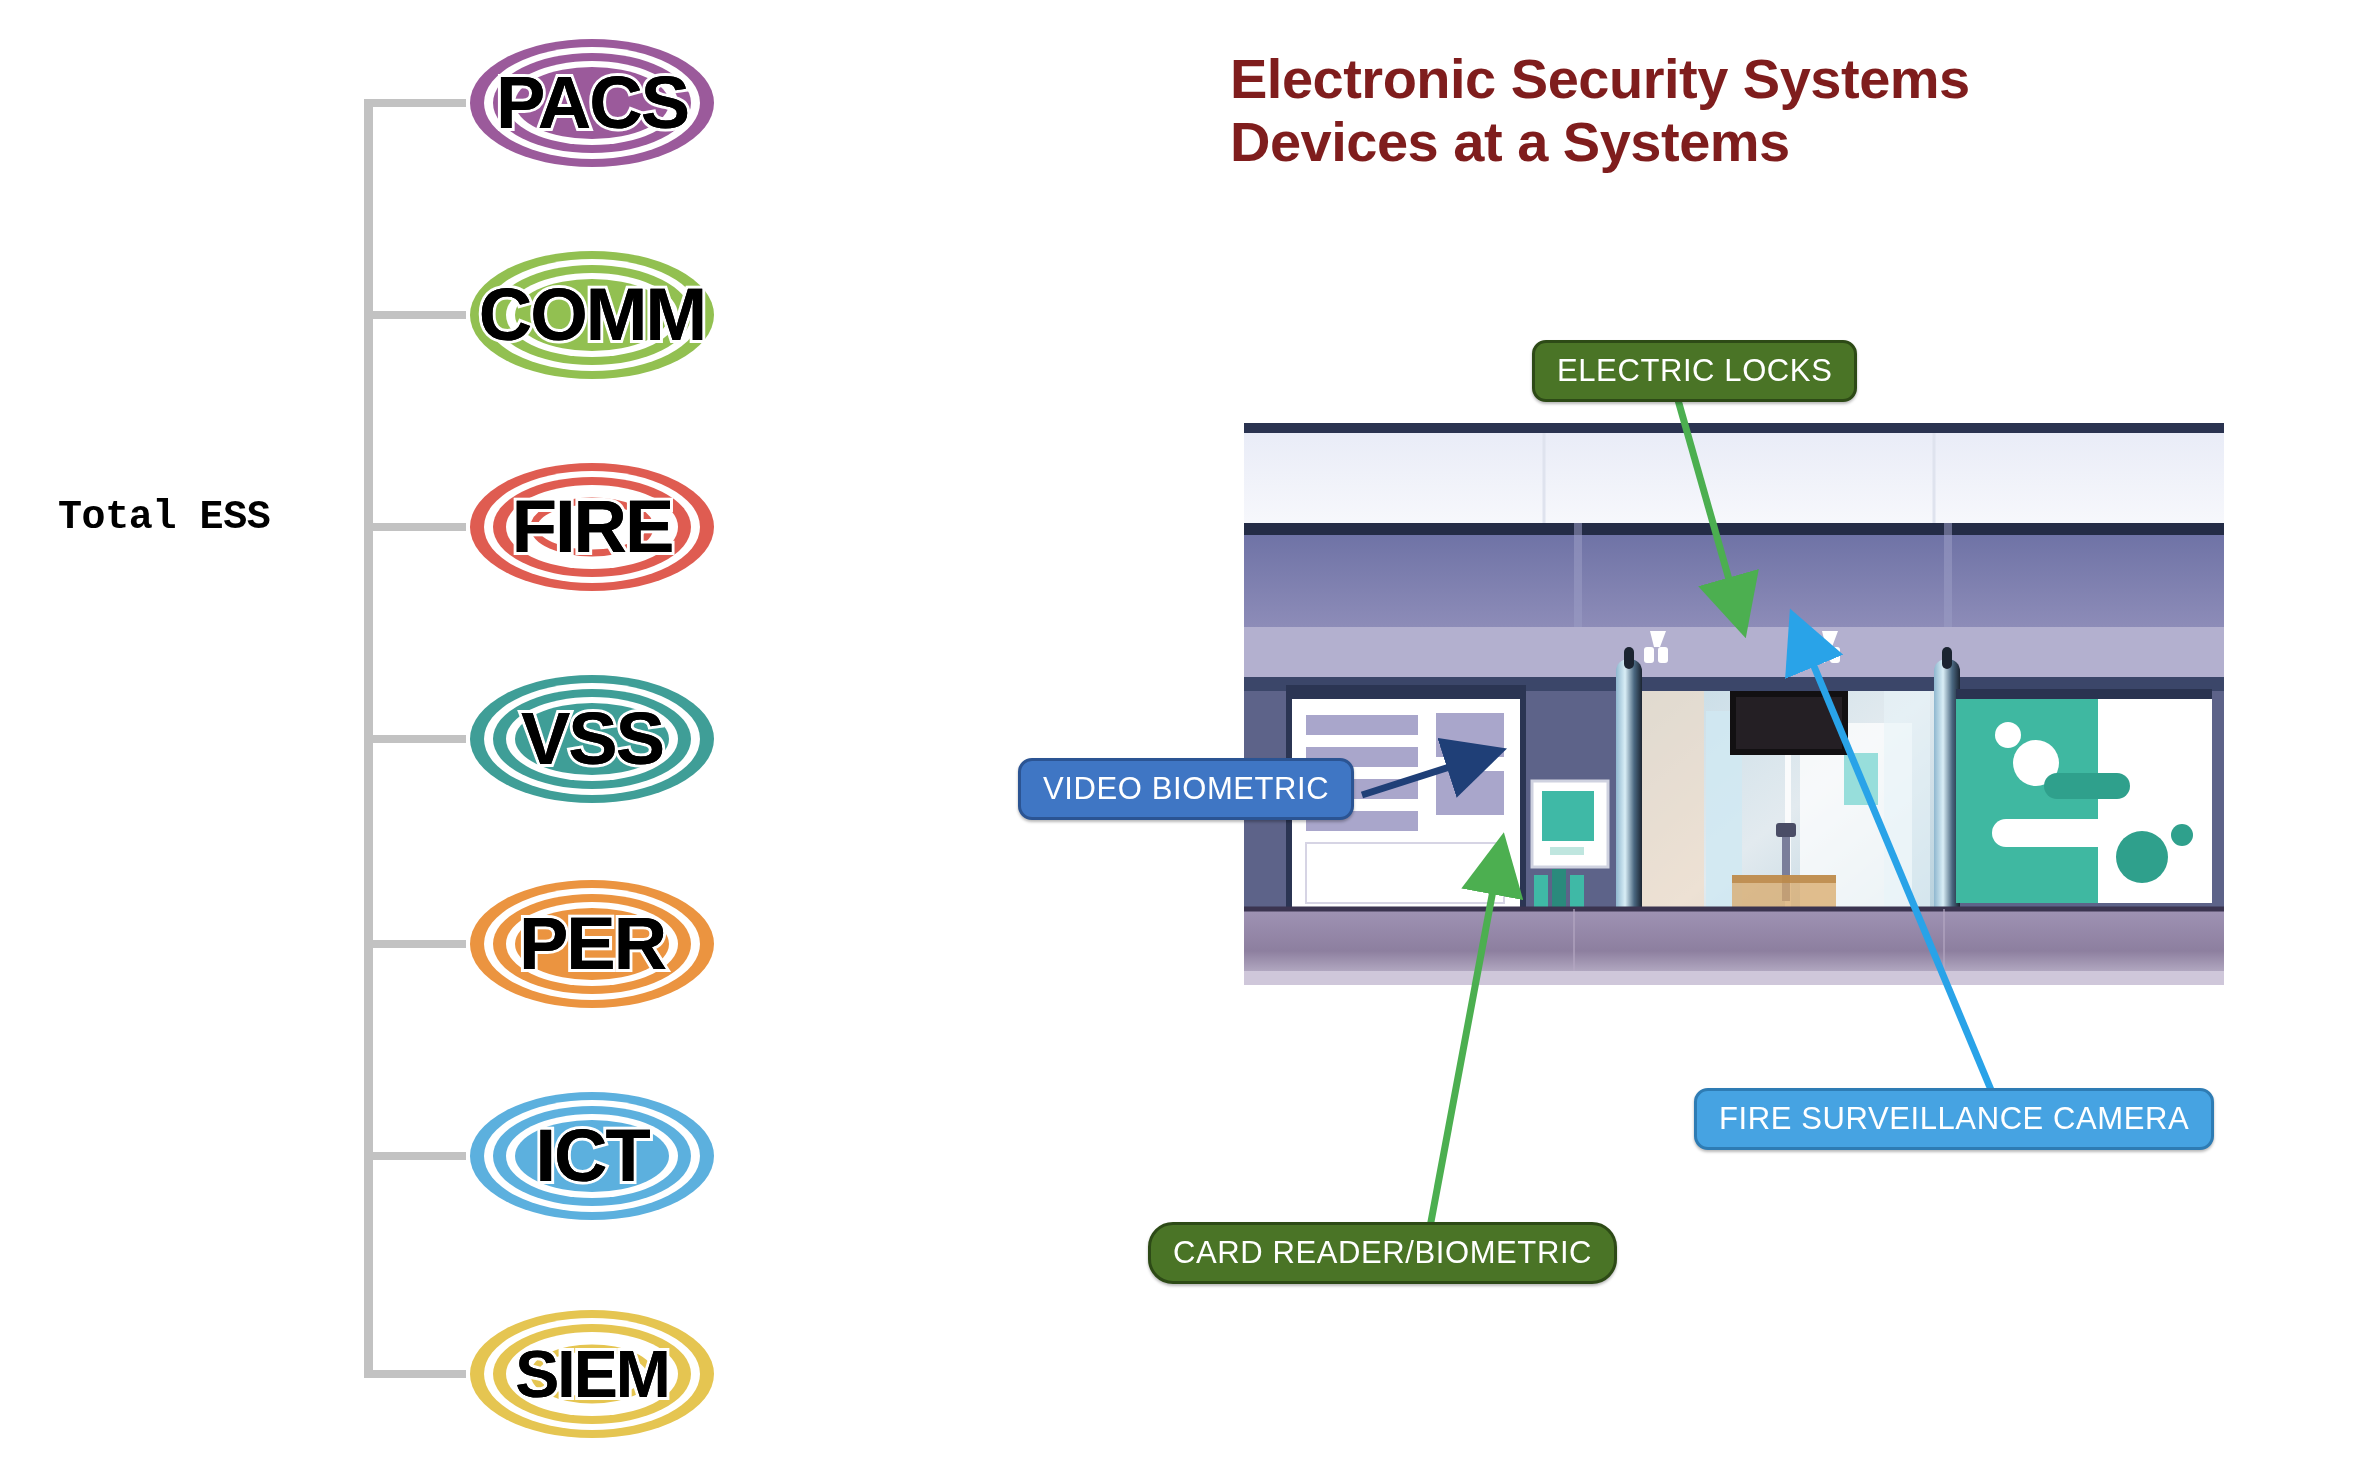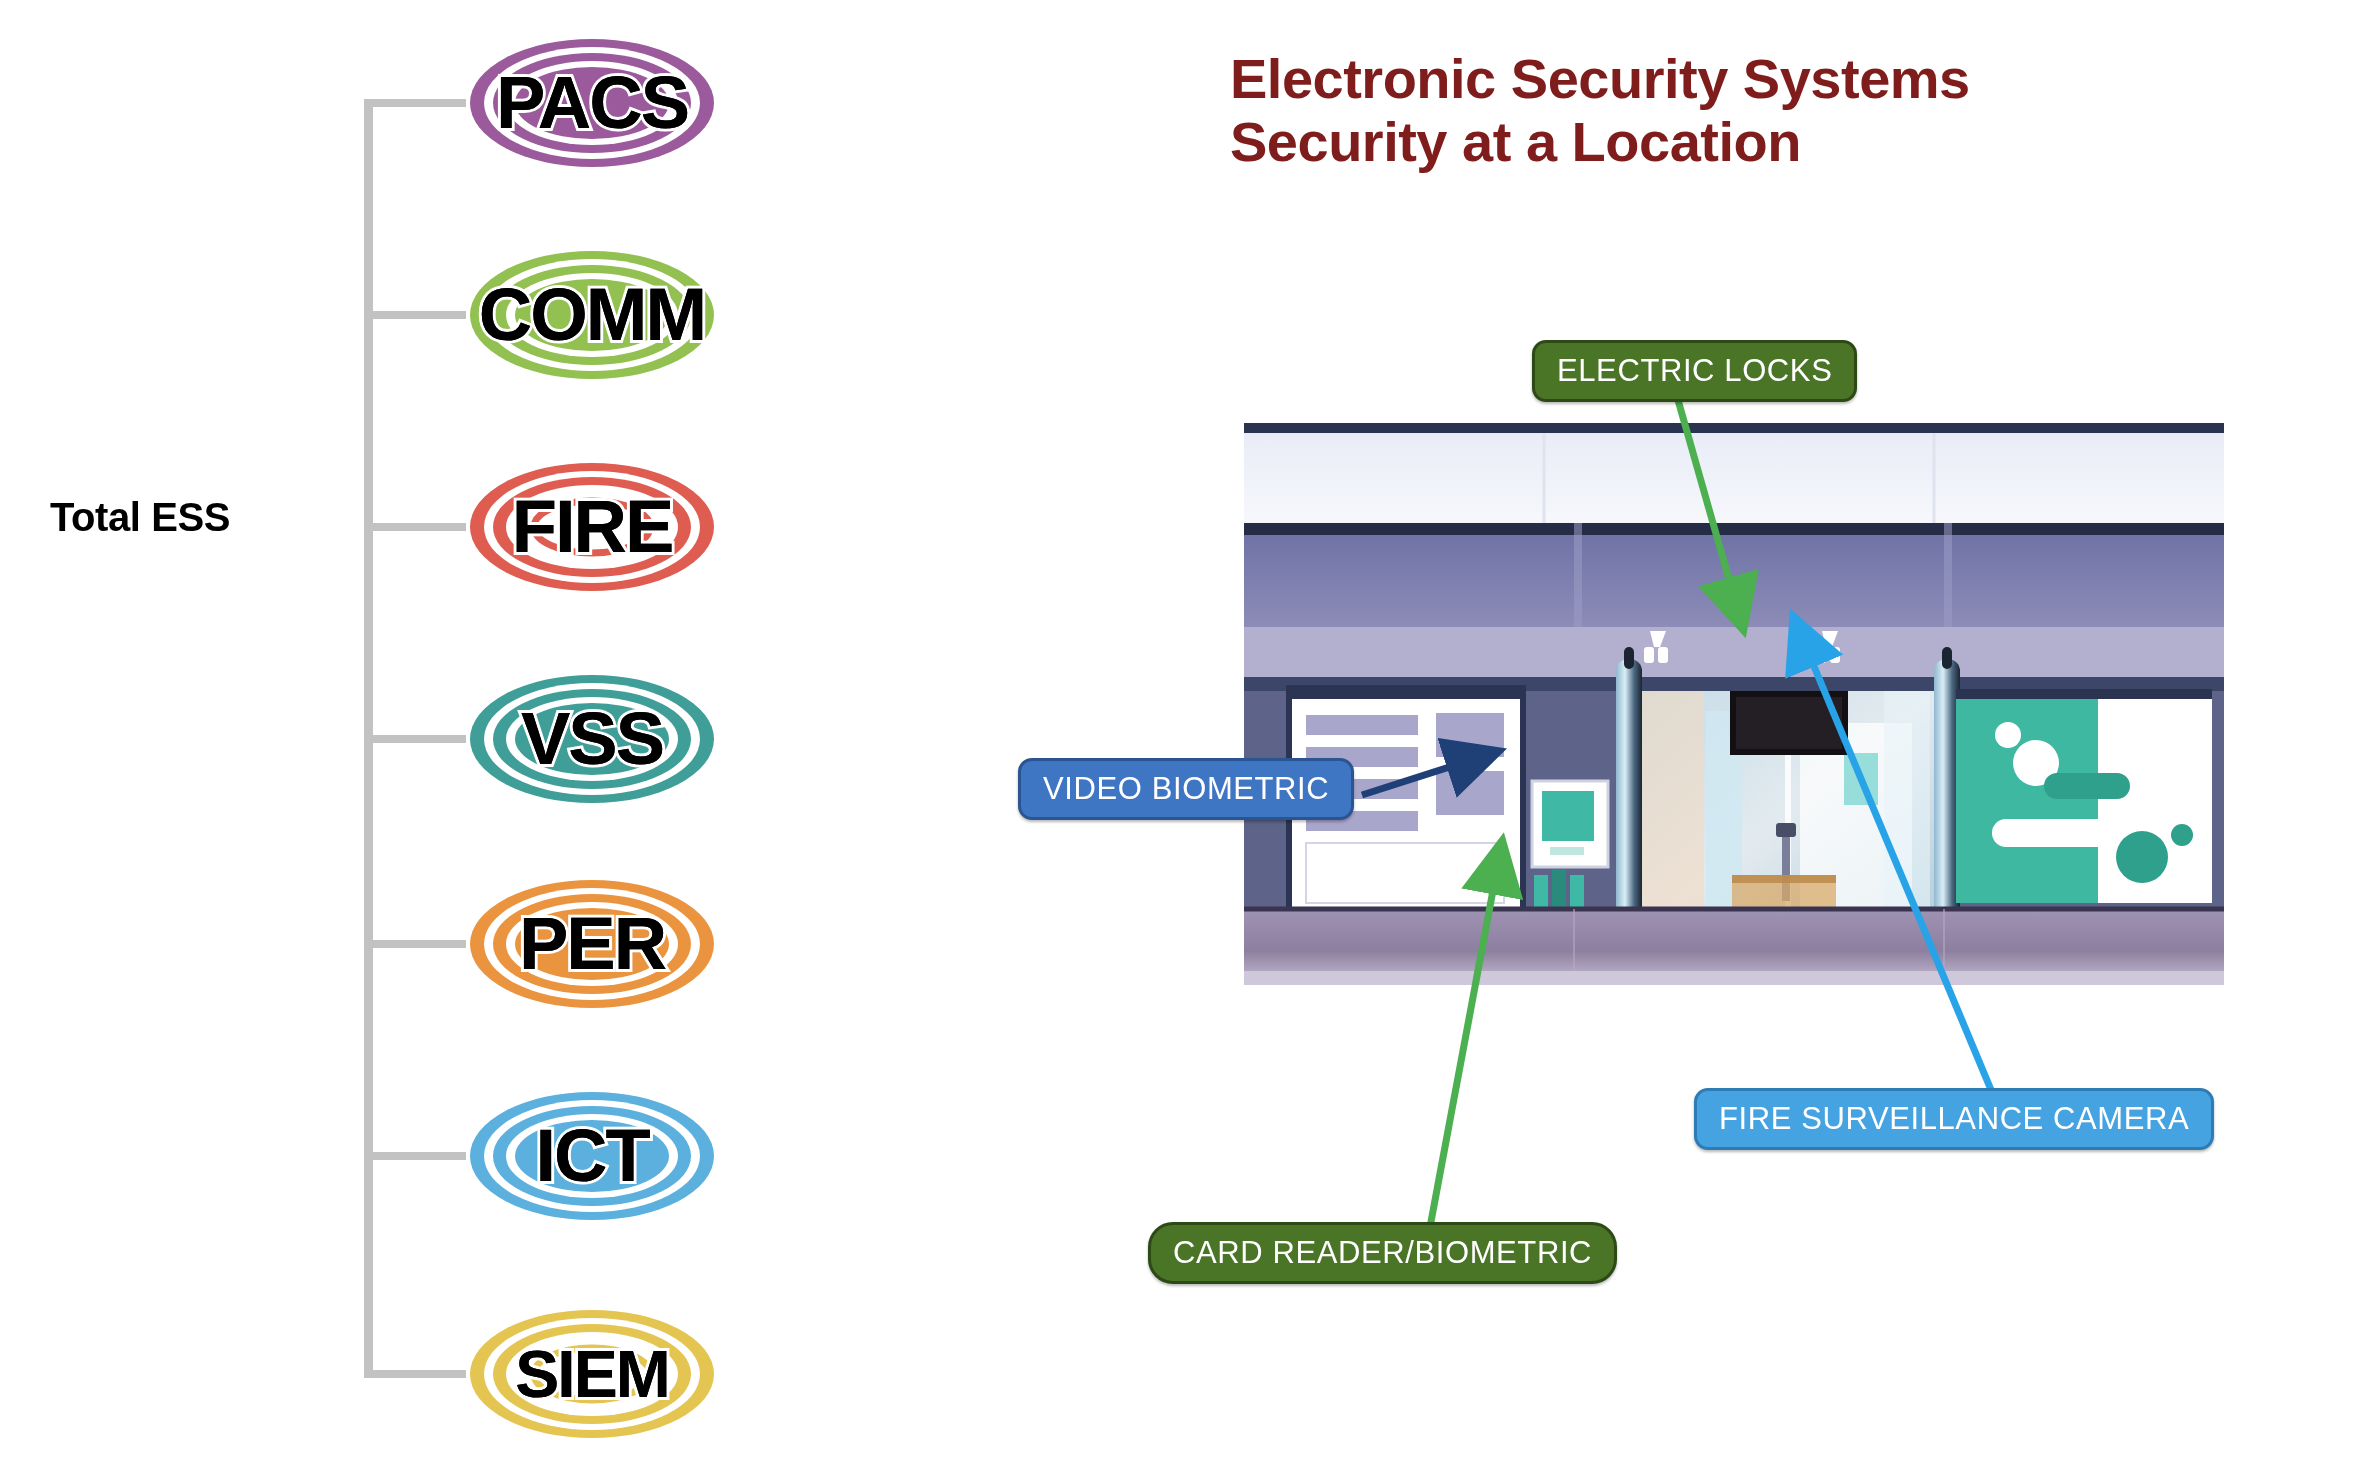--- a/index.html
+++ b/index.html
@@ -8,23 +8,23 @@
     background: #ffffff;
     font-family: "Liberation Sans", sans-serif;
     overflow: hidden;
   }
   #stage { position: relative; width: 2354px; height: 1482px; background:#fff; }
 
   
   #taxonomy { position: absolute; left: 0; top: 0; width: 760px; height: 1482px; }
 
   #total-ess-label {
-    position: absolute; left: 50px; top: 495px;
+    position: absolute; left: 58px; top: 495px;
     font-size: 40px; font-weight: bold; color: #000;
-    letter-spacing: -0.4px; white-space: nowrap;
+    letter-spacing: -0.4px; white-space: nowrap; font-family: Liberation Mono, monospace;
   }
 
   .bracket-spine {
     position: absolute; left: 364px; top: 103px;
     width: 9px; height: 1275px; background: #c2c2c2;
   }
   .bracket-stub {
     position: absolute; left: 364px; width: 102px; height: 8px; background: #c2c2c2;
   }
 
@@ -206,21 +206,21 @@
             <ellipse cx="124" cy="66" rx="58" ry="26" fill="none" stroke="#e5c551" stroke-width="7"></ellipse>
           </svg>
         </div>
       <div class="txt">SIEM</div>
       <div class="txt-fill">SIEM</div>
     </div>
   </div>
 
   <div id="headline">
     <div>Electronic Security Systems</div>
-    <div>Security at a Location</div>
+    <div>Devices at a Systems</div>
   </div>
 
   <div id="scene">
     <svg viewBox="0 0 980 562" width="980" height="562">
       <defs>
         <linearGradient id="ceilGrad" x1="0" y1="0" x2="0" y2="1">
           <stop offset="0%" stop-color="#e9ecf7"></stop>
           <stop offset="100%" stop-color="#f7f8fc"></stop>
         </linearGradient>
         <linearGradient id="wallGrad" x1="0" y1="0" x2="0" y2="1">

